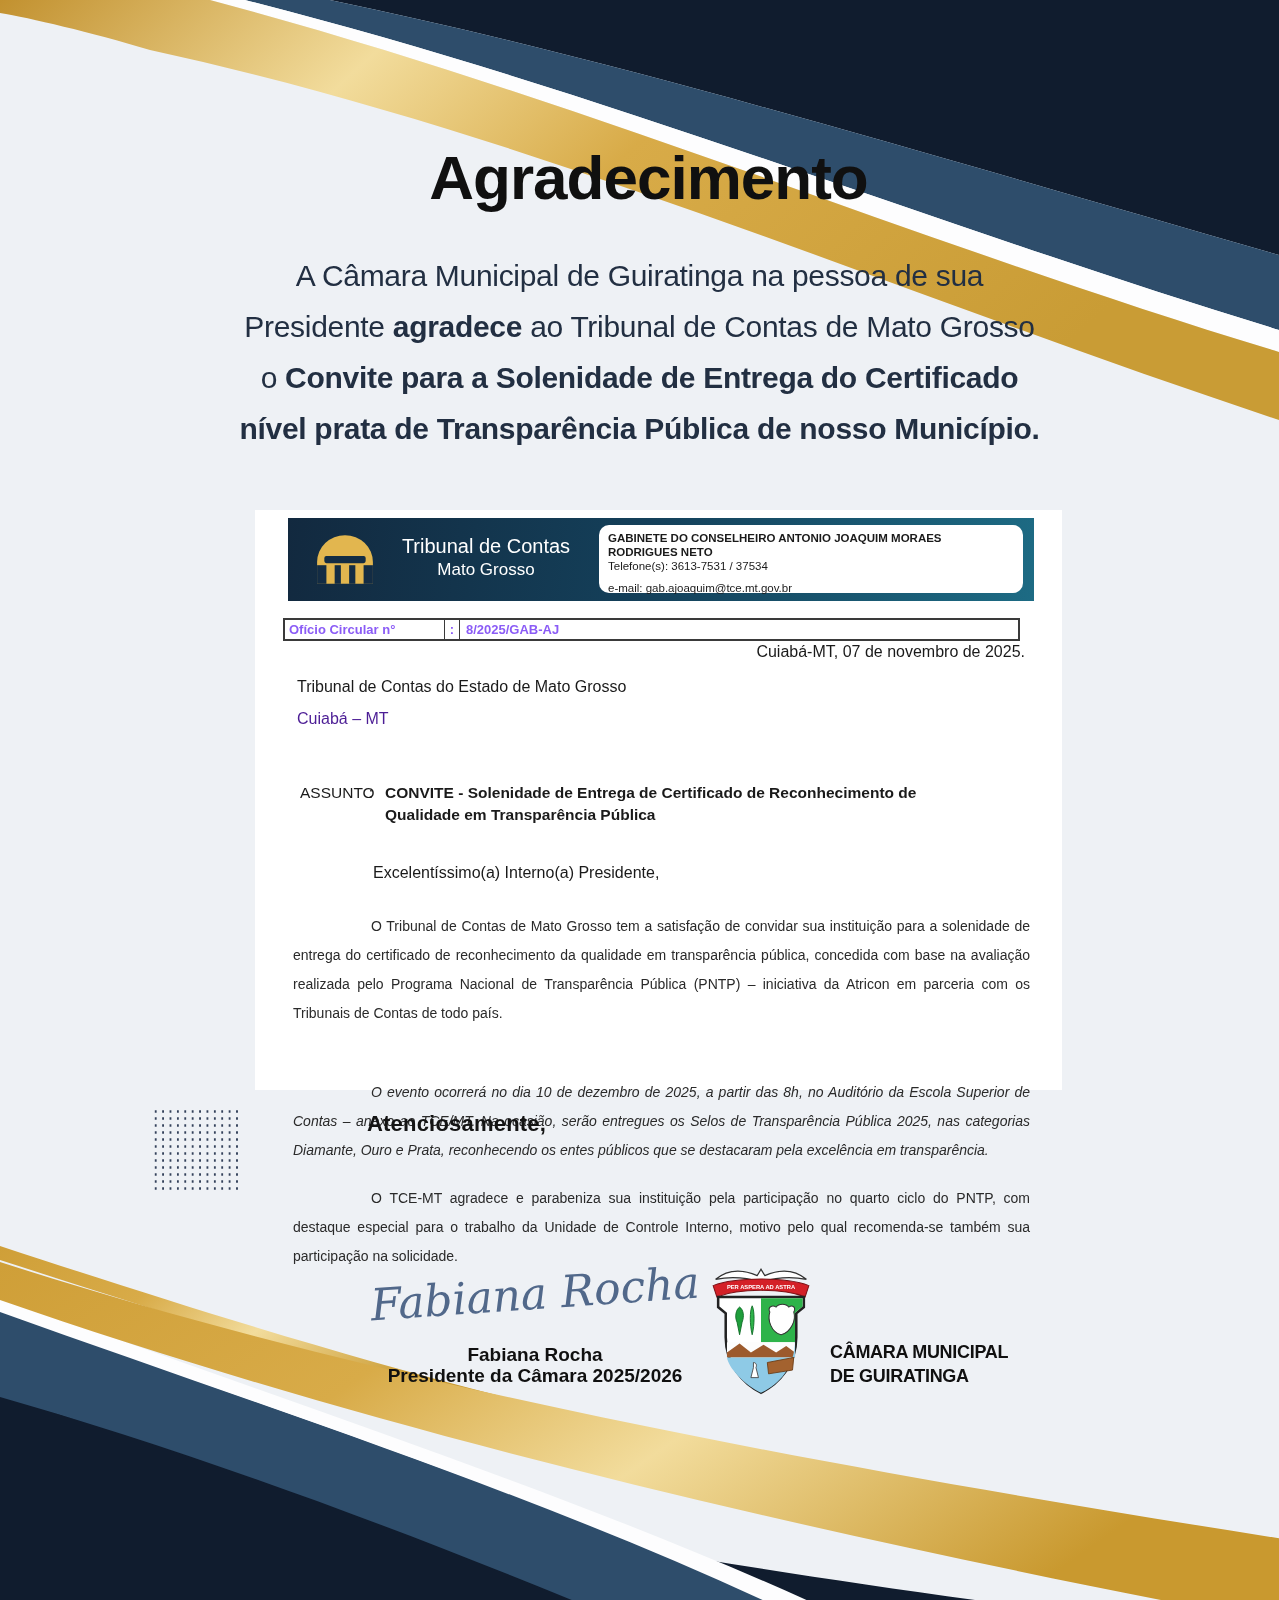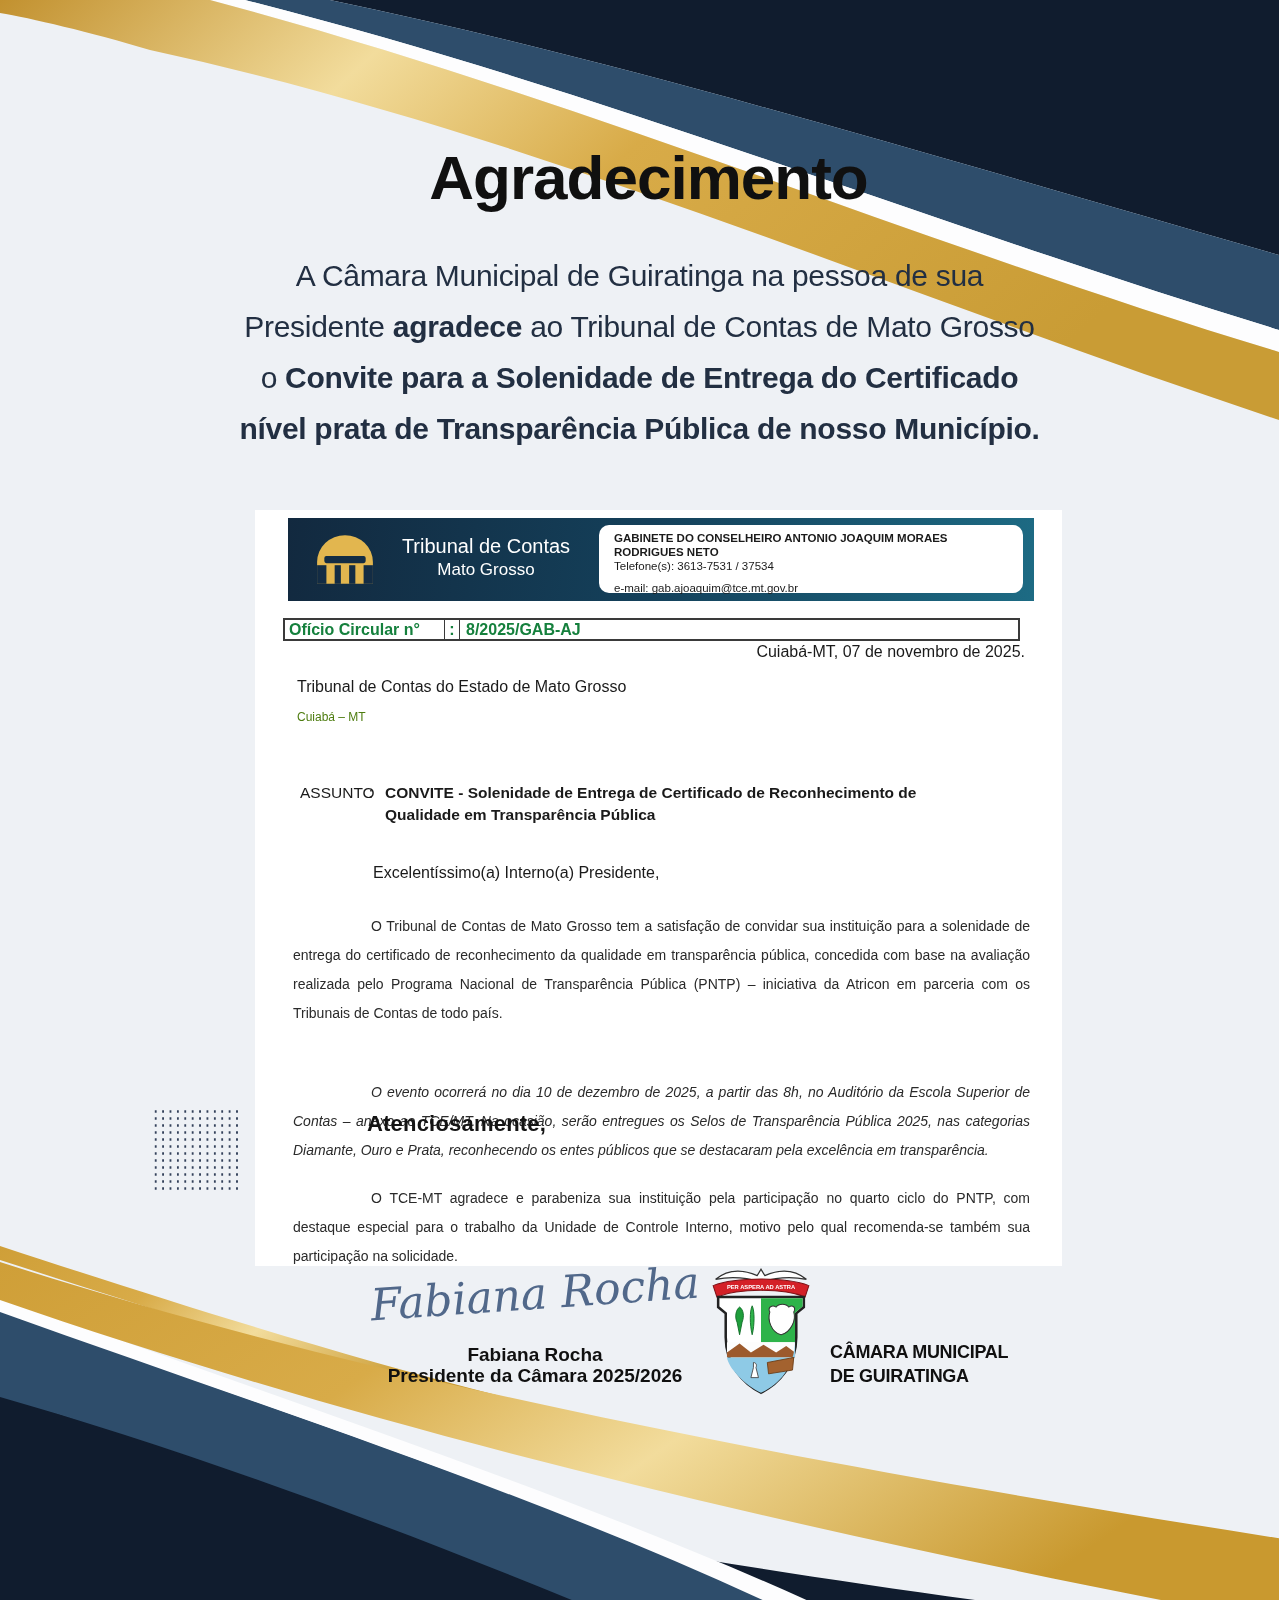--- a/index.html
+++ b/index.html
@@ -10,38 +10,38 @@
   #top-decor,#bottom-decor{left:0;width:1279px;pointer-events:none;}
   #top-decor{top:0;height:430px;}
   #bottom-decor{top:1100px;height:500px;}
   
   .title{left:9px;top:142px;width:100%;text-align:center;
          font-size:62px;font-weight:700;letter-spacing:-1px;color:#101010;}
   .intro{left:0;top:250px;width:100%;text-align:center;font-size:30px;
          line-height:51px;color:#222f42;font-weight:400;letter-spacing:-.3px;}
   .intro b{font-weight:700;}
   
-  .page{left:255px;top:510px;width:807px;height:756px;background:#ffffff;}
+  .page{left:255px;top:510px;width:807px;height:580px;background:#ffffff;}
   .lh{left:33px;top:8px;width:746px;height:83px;
       background:linear-gradient(97deg,#12293f 0%,#14405a 48%,#1d6b84 100%);}
   .lh-org{left:98px;top:16px;width:200px;color:#fff;text-align:center;line-height:24px;}
   .lh-org .l1{font-size:20px;}
   .lh-org .l2{font-size:17px;}
   .infobox{right:11px;top:7px;width:424px;height:68px;background:#fff;border-radius:10px;
-           padding:6px 15px;box-sizing:border-box;font-size:11.5px;line-height:14px;color:#1a1a1a;}
+           padding:6px 9px;box-sizing:border-box;font-size:11.5px;line-height:14px;color:#1a1a1a;}
   .infobox .b{font-weight:700;}
   .infobox .mail{margin-top:8px;}
   .oficio{left:28px;top:108px;width:737px;height:23px;border:2px solid #3a3a3a;
-          box-sizing:border-box;display:flex;align-items:center;font-size:16px;font-weight:700;color:#15803d;}
+          box-sizing:border-box;display:flex;align-items:center;font-size:13px;font-weight:700;color:#8b5cf6;}
   .oficio .cell-label{width:155px;padding-left:4px;border-right:1.5px solid #3a3a3a;height:100%;display:flex;align-items:center;}
   .oficio .cell-sep{width:14px;text-align:center;border-right:1.5px solid #3a3a3a;height:100%;display:flex;align-items:center;justify-content:center;}
   .oficio .cell-num{padding-left:6px;}
   .dateline{right:37px;top:133px;font-size:16px;color:#1a1a1a;}
   .addr1{left:42px;top:168px;font-size:16px;color:#1a1a1a;}
-  .addr2{left:42px;top:200px;font-size:12px;color:#4d7c0f;}
+  .addr2{left:42px;top:200px;font-size:16px;color:#4c1d95;}
   .subject{left:45px;top:272px;width:700px;display:flex;font-size:15.5px;color:#1a1a1a;line-height:22px;}
   .subject .lab{width:63px;flex:none;}
   .subject .sep{width:16px;flex:none;text-align:center;}
   .subject .txt{font-weight:700;margin-left:6px;width:600px;}
   .greet{left:118px;top:354px;font-size:16px;color:#1a1a1a;}
   .para{left:38px;width:737px;font-size:14px;line-height:29px;color:#2a2a2a;
         text-align:justify;text-indent:78px;}
   .p1{top:402px;} .p2{top:568px;font-style:italic;} .p3{top:674px;}
   .closing{left:112px;top:601px;font-size:22px;font-weight:700;color:#141414;letter-spacing:.2px;}
   

